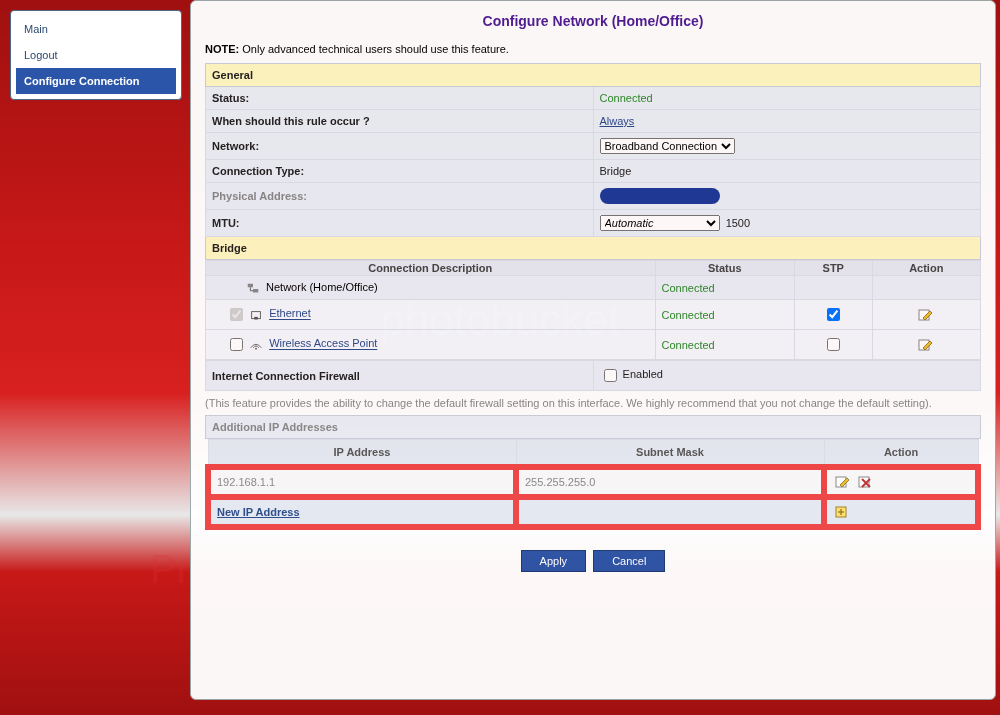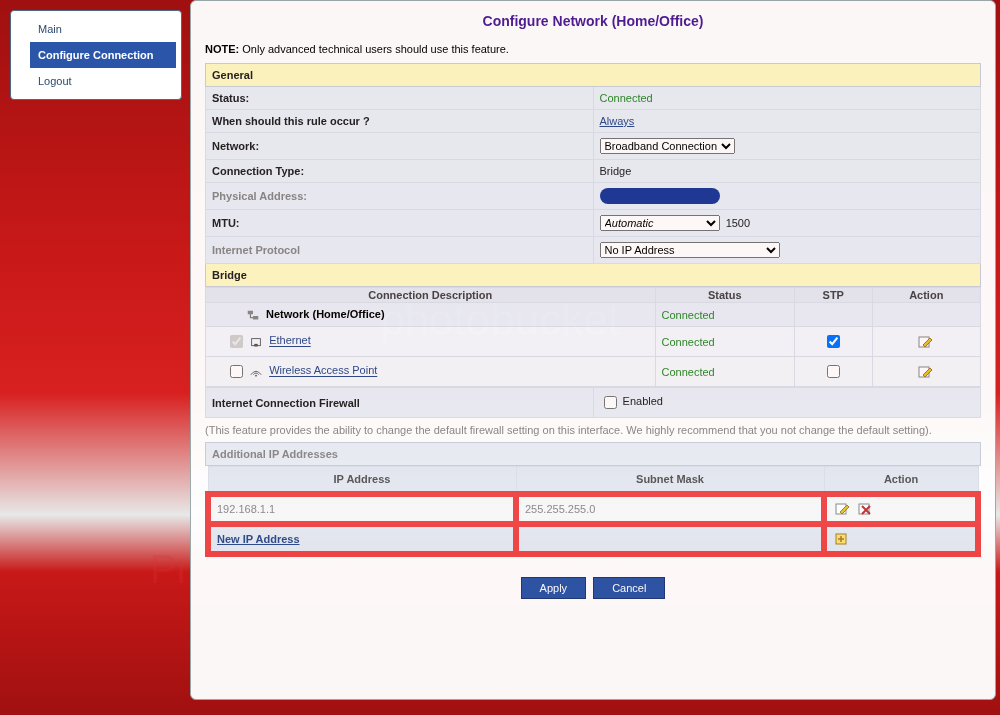--- a/index.html
+++ b/index.html
@@ -32,21 +32,20 @@
     background: #fff;
     border: 1px solid #4a6a8a;
     border-radius: 4px;
     padding: 5px;
     height: fit-content;
   }
   .sidebar-item {
     padding: 7px 8px;
     color: #2b4a6e;
     cursor: pointer;
-    margin-left: 14px;
   }
   .sidebar-item.active {
     background: #2b55a8;
     color: #fff;
     font-weight: bold;
   }
   .main-panel {
     flex: 1;
     background: #fff;
     margin: 0 4px 0 0;
@@ -125,22 +124,22 @@
 </style>
 </head>
 <body>
 
 <div class="watermark" style="top:42%;">photobucket</div>
 <div class="watermark" style="top:77%; color:rgba(220,50,50,0.25); font-size:40px;">Protect more of your memories for less!</div>
 
 <div class="container">
   <div class="sidebar">
     <div class="sidebar-item">Main</div>
+    <div class="sidebar-item">Logout</div>
     <div class="sidebar-item active">Configure Connection</div>
-    <div class="sidebar-item">Logout</div>
   </div>
 
   <div class="main-panel">
     <h2>Configure Network (Home/Office)</h2>
     <div class="note">
       <b>NOTE: </b><span>Only advanced technical users should use this feature.</span>
     </div>
 
     <table class="config-table">
       <tbody>
@@ -173,44 +172,36 @@
       </tr>
       <tr>
         <td class="label">MTU:</td>
         <td>
           <select style="width:120px;font-style:italic;">
             <option>Automatic</option>
           </select>
           &nbsp;<span>1500</span>
         </td>
       </tr>
-      <tr>
-        <td class="greyed">Internet Protocol</td>
-        <td>
-          <select style="width:180px;">
-            <option>No IP Address</option>
-          </select>
-        </td>
-      </tr>
       <tr class="section-head">
             <td colspan="2">Bridge</td>
           </tr>
     </tbody>
       </table>
 
     <table class="bridge-table">
       <tbody>
           <tr>
         <th style="width:58%">Connection Description</th>
         <th style="width:18%">Status</th>
         <th style="width:10%">STP</th>
         <th style="width:14%">Action</th>
       </tr>
       <tr class="alt">
-        <td style="padding-left:40px;font-weight:bold;">
+        <td style="padding-left:40px;">
           <span class="icon-device">
             <svg viewBox="0 0 16 14">
                   <rect x="2" y="2" width="6" height="4" fill="#888"></rect>
                   <rect x="8" y="8" width="6" height="4" fill="#888"></rect>
                   <path d="M5 6 V10 H8" stroke="#555" fill="none"></path>
                 </svg>
           </span>
           <span>Network (Home/Office)</span>
         </td>
         <td><span class="val-green">Connected</span></td>

